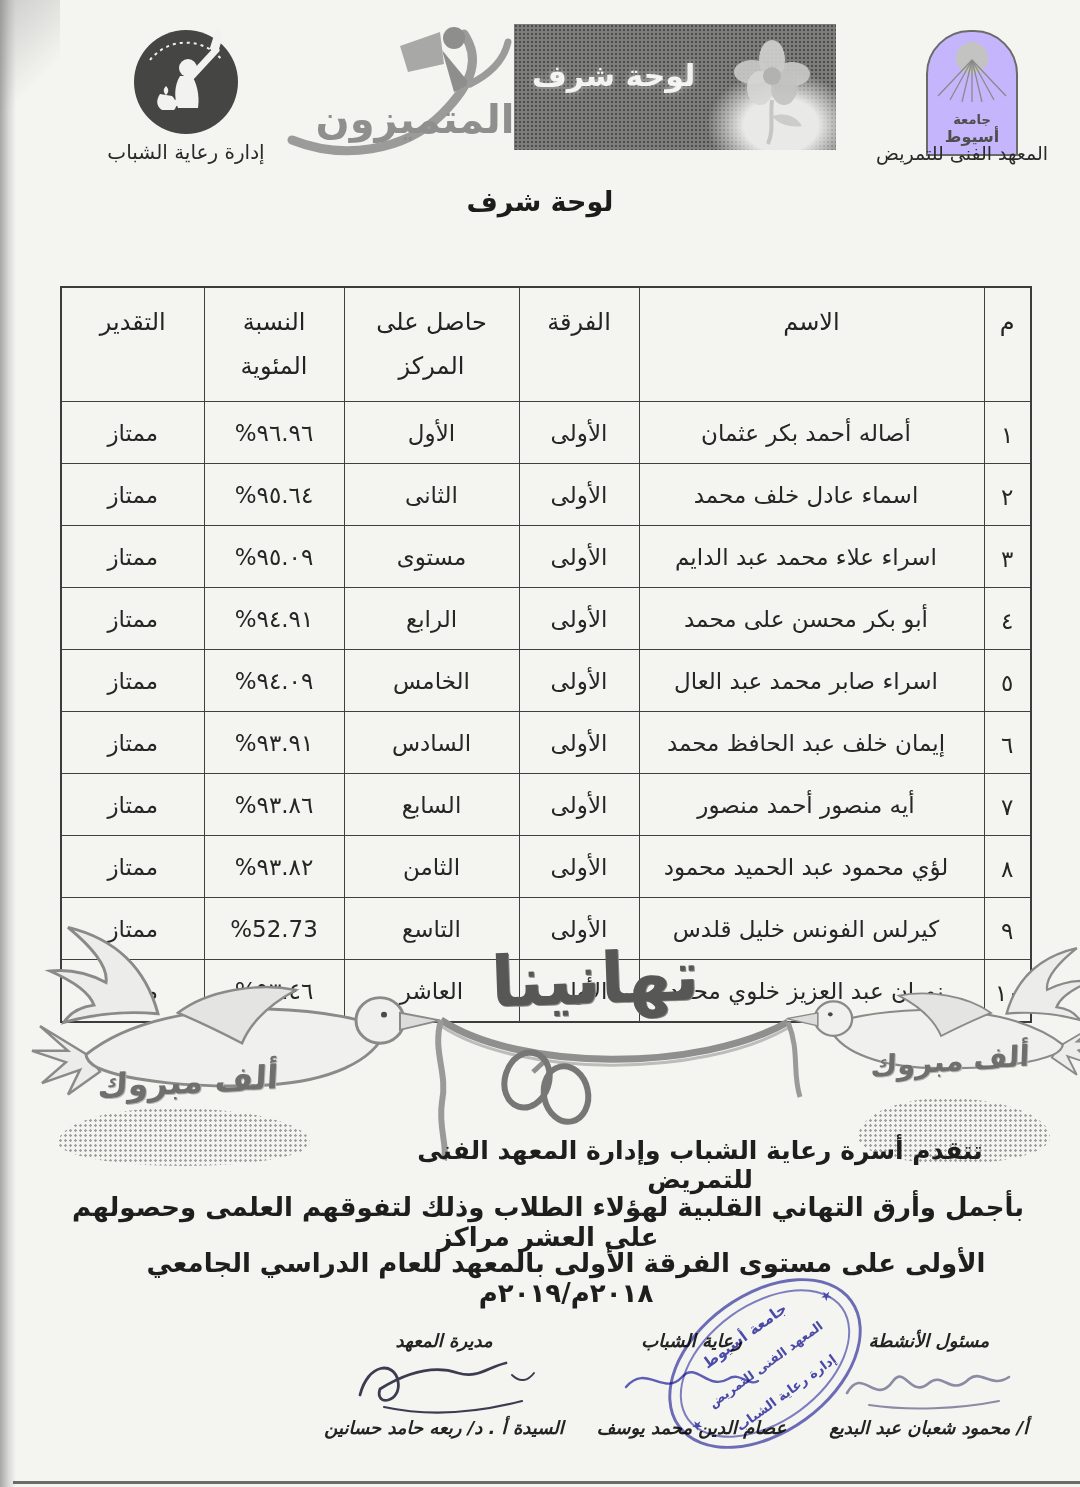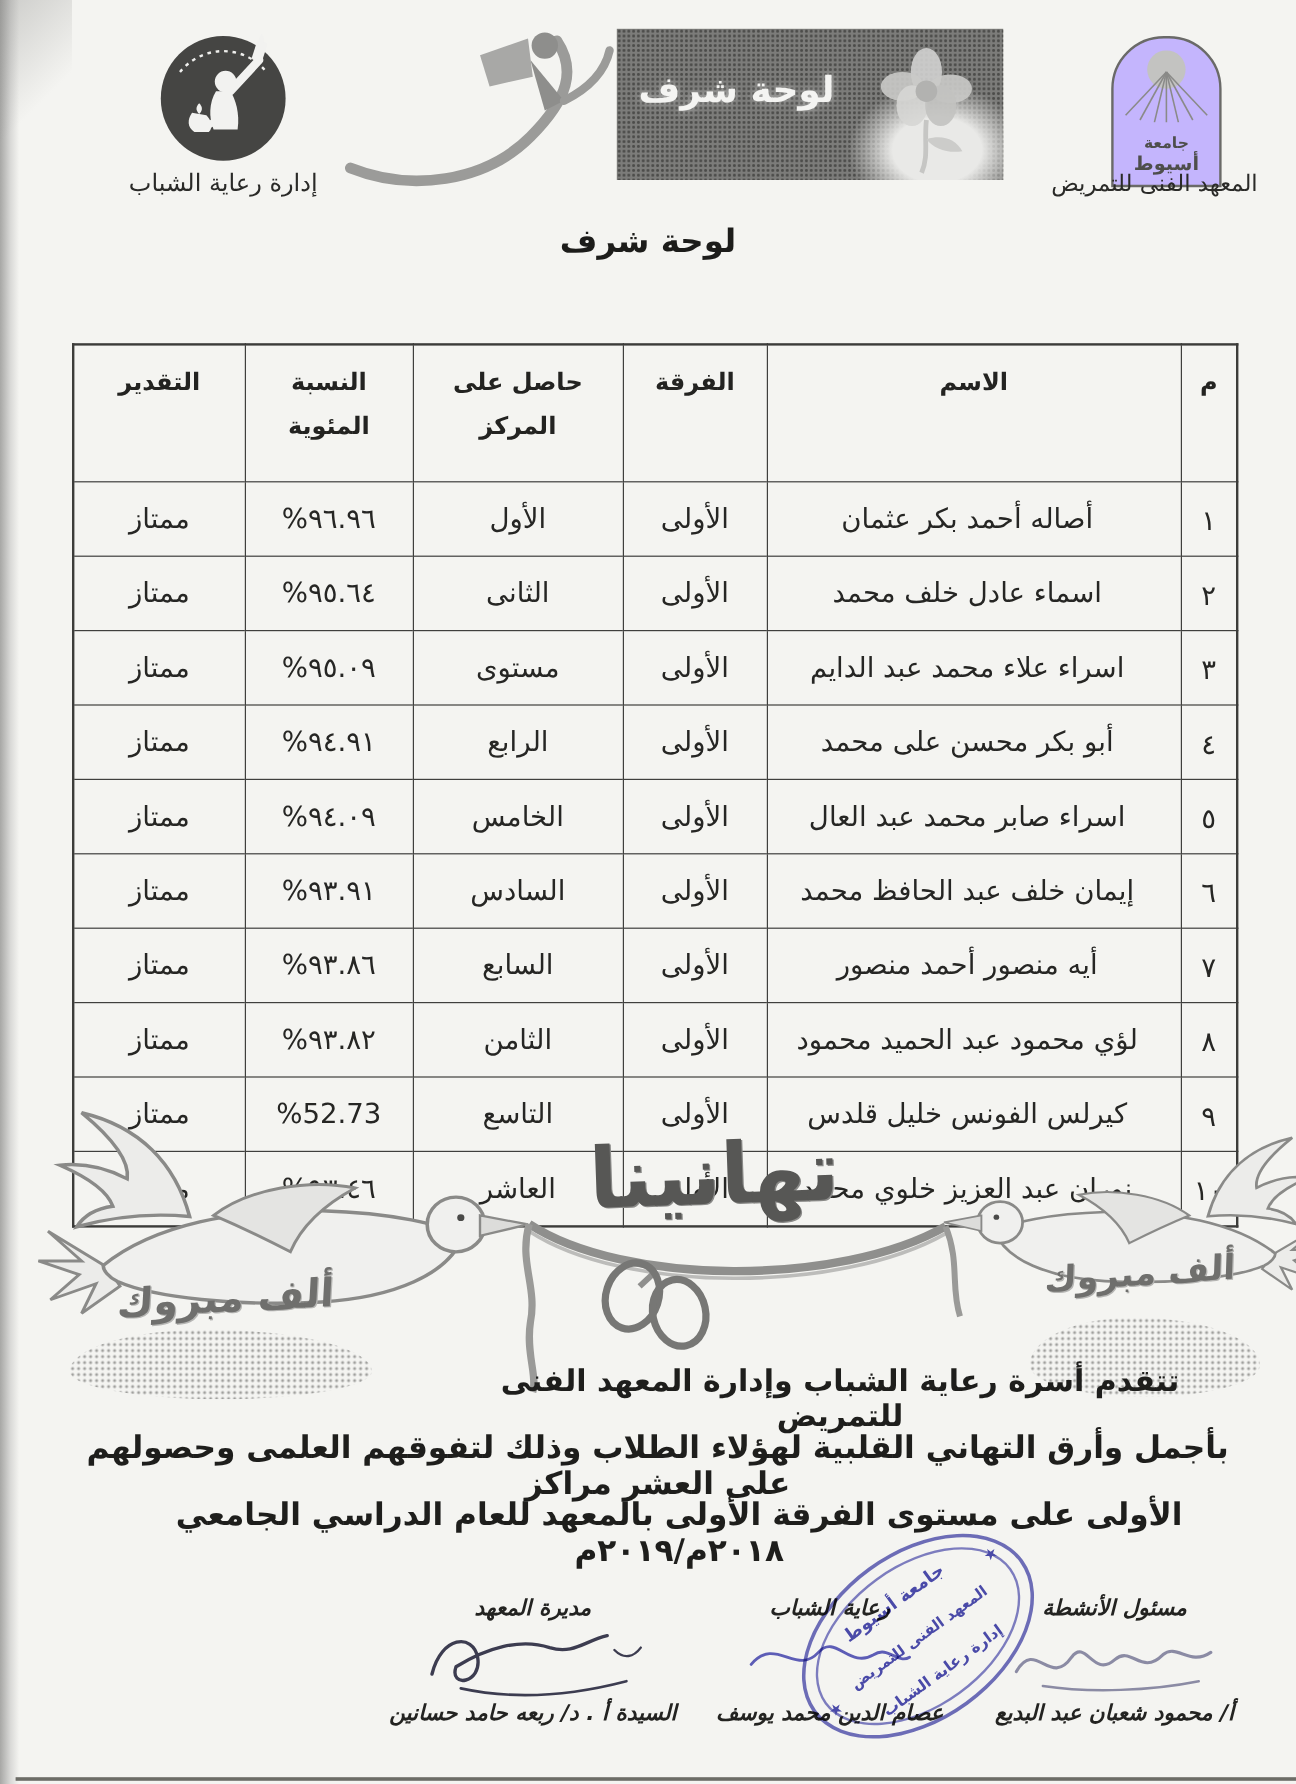--- a/index.html
+++ b/index.html
@@ -46,21 +46,21 @@
     font-size:27px;font-weight:bold;color:#1c1c1a;}
   .doc-subtitle{position:absolute;left:0;right:0;top:232px;text-align:center;
     font-size:25px;font-weight:bold;color:#1c1c1a;}
 
   
   .table-wrap{position:absolute;left:62px;top:286px;width:970px;}
   table.honor{border-collapse:collapse;table-layout:fixed;width:970px;
     border:2.2px solid #3c3c3a;}
   table.honor th, table.honor td{border:1.8px solid #3f3f3d;}
   table.honor th{height:100px;vertical-align:top;padding-top:12px;
-    font-size:20px;font-weight:bold;color:#232321;white-space:pre-line;line-height:1.85;text-align:center;}
+    font-size:24px;font-weight:normal;color:#232321;white-space:pre-line;line-height:1.85;text-align:center;}
   table.honor td{height:55px;font-size:23px;color:#262624;text-align:center;vertical-align:middle;}
   td.c-name{text-align:right;padding-right:12px;}
   td.c-no{vertical-align:top;padding-top:5px;font-size:20px;}
   td.c-pct{direction:ltr;}
 
   
   .decor-svg{position:absolute;left:0;top:920px;width:1080px;height:270px;z-index:0;}
   .congrats-word{position:absolute;left:430px;top:938px;width:330px;text-align:center;z-index:1;
     font-size:70px;font-weight:bold;color:#5757b0; color:#575755; text-shadow:1px 1px 0 #8a8a88;
     transform:rotate(-2deg);}
@@ -124,20 +124,21 @@
   </svg>
   <div class="lbl-youth">إدارة رعاية الشباب</div>
 
   <svg class="logo-excel" viewBox="0 0 262 150">
     <path d="M10,128 C60,148 122,140 160,102 C192,70 198,46 182,22" fill="none" stroke="#9b9b99" stroke-width="9" stroke-linecap="round"></path>
     <circle cx="172" cy="26" r="11" fill="#8e8e8c"></circle>
     <path d="M160,38 L188,72 L172,80 Z" fill="#8e8e8c"></path>
     <path d="M118,34 L158,20 L162,52 L126,60 Z" fill="#a8a8a6"></path>
     <path d="M188,72 C208,62 222,48 226,30" stroke="#9b9b99" stroke-width="7" fill="none" stroke-linecap="round"></path>
   </svg>
+  <div class="word-excel">المتميزون</div>
 
   <div class="banner">
     <svg class="banner-flower" width="130" height="118" viewBox="0 0 130 118">
       <ellipse cx="70" cy="30" rx="13" ry="20" fill="#d2d2d0" opacity=".9"></ellipse>
       <ellipse cx="50" cy="42" rx="18" ry="12" fill="#cacac8" opacity=".9"></ellipse>
       <ellipse cx="90" cy="44" rx="18" ry="12" fill="#cacac8" opacity=".9"></ellipse>
       <ellipse cx="58" cy="58" rx="13" ry="17" fill="#d6d6d4" opacity=".9"></ellipse>
       <ellipse cx="82" cy="58" rx="13" ry="17" fill="#c2c2c0" opacity=".9"></ellipse>
       <circle cx="70" cy="46" r="9" fill="#b2b2b0"></circle>
       <path d="M70,70 C68,88 72,100 66,114" stroke="#c6c6c4" stroke-width="4" fill="none"></path>

